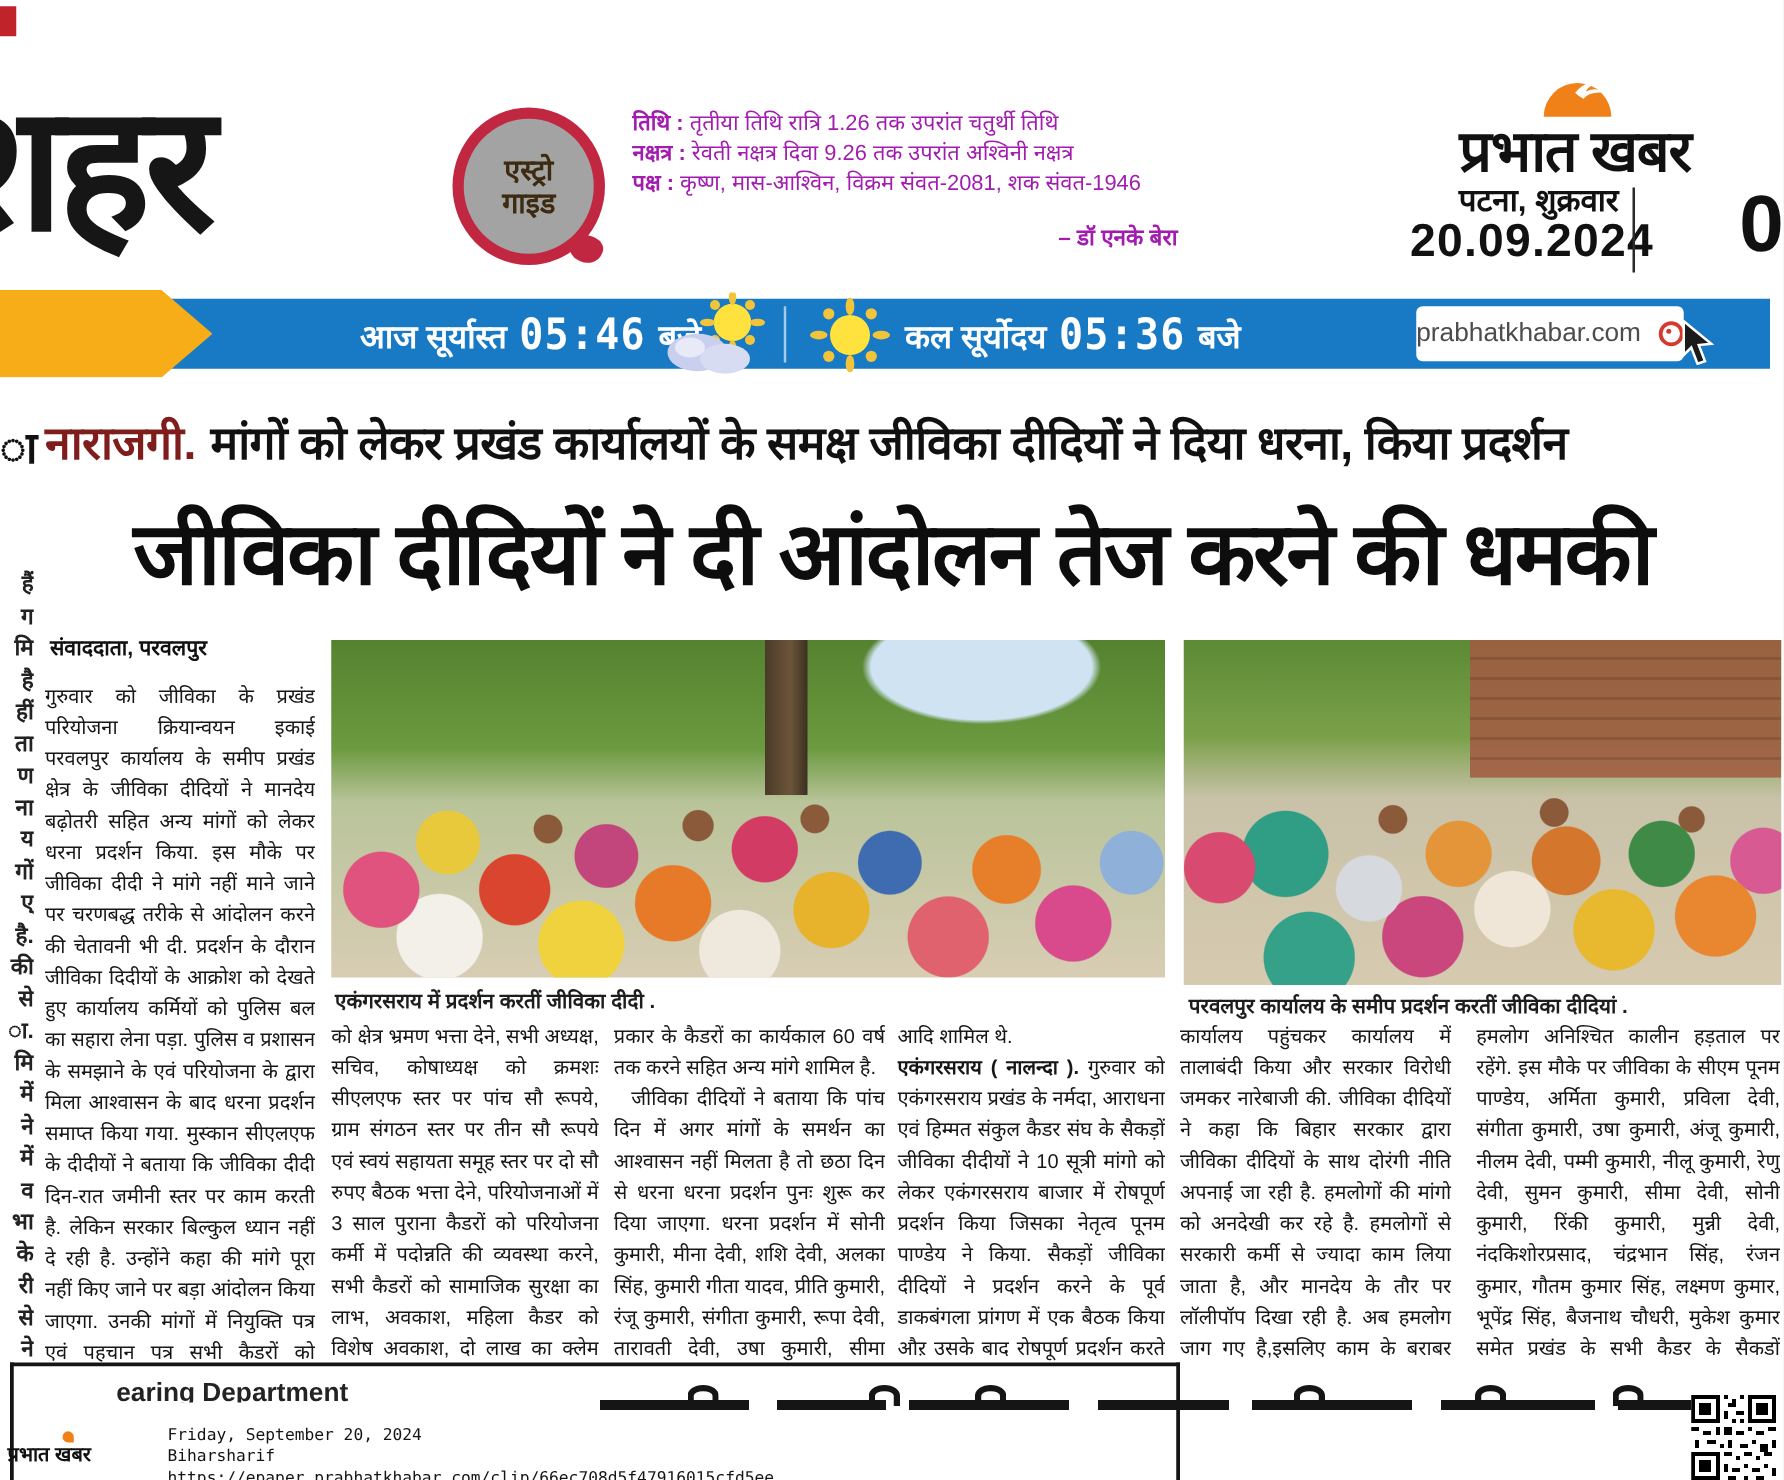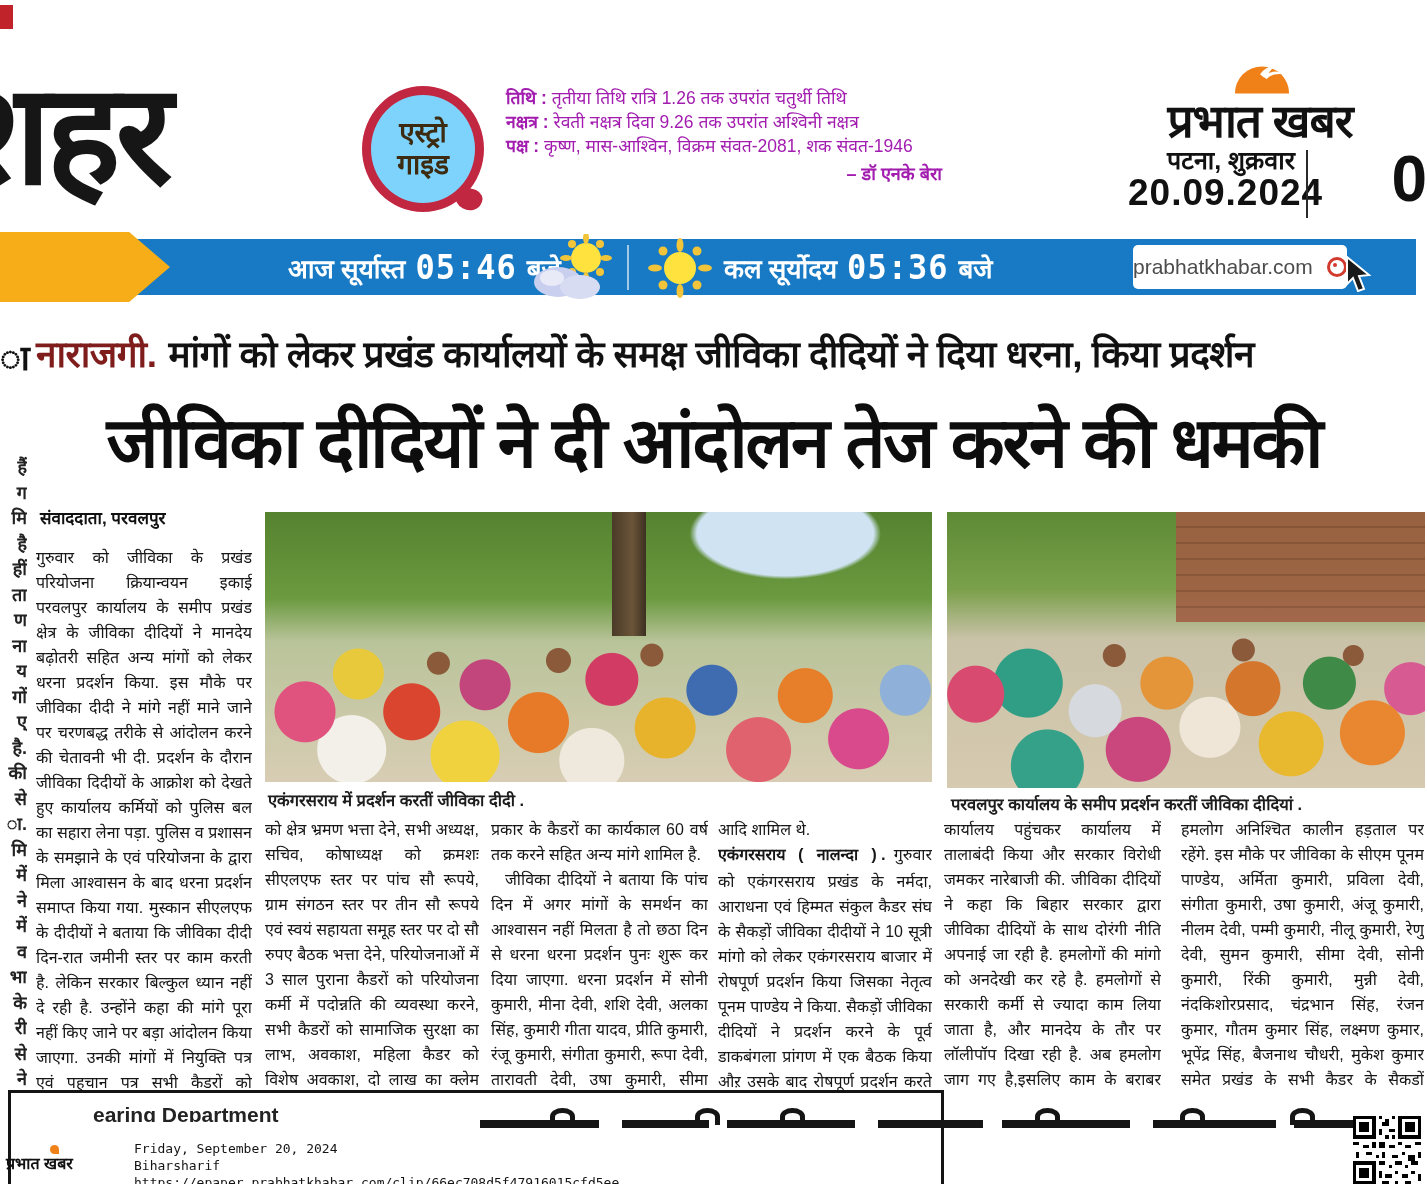--- a/index.html
+++ b/index.html
@@ -5,26 +5,26 @@
   html,body{margin:0;padding:0;background:#e8e8e8;}
   .page{position:relative;width:1427px;height:1184px;background:#fff;overflow:hidden;
         font-family:"Liberation Sans","DejaVu Sans",sans-serif;color:#111;}
   .abs{position:absolute;}
 
   
   .corner-mark{left:0;top:5px;width:13px;height:24px;background:#c0232a;}
   .section-title{left:-44px;top:58px;font-size:140px;font-weight:800;line-height:1.1;letter-spacing:-5px;color:#161616;white-space:nowrap;}
   .astro-badge{left:356px;top:84px;width:128px;height:132px;}
   .astro-ring{position:absolute;left:6px;top:2px;width:104px;height:108px;border:9px solid #c22742;border-radius:50%;
-              background:#7dd3fc;display:flex;flex-direction:column;align-items:center;justify-content:center;
-              font-weight:800;font-size:28px;line-height:1.15;color:#3c2b10;text-align:center;}
+              background:#a3a3a3;display:flex;flex-direction:column;align-items:center;justify-content:center;
+              font-weight:800;font-size:23px;line-height:1.15;color:#3c2b10;text-align:center;}
   .astro-blob{position:absolute;right:2px;bottom:6px;width:26px;height:22px;background:#c22742;border-radius:60% 40% 55% 45%;transform:rotate(25deg);}
   .panchang{left:506px;top:86px;width:436px;font-size:17.5px;line-height:24px;color:#a21caf;}
   .panchang b{font-weight:800;}
-  .panchang-credit{display:block;text-align:right;font-weight:800;font-size:18px;margin-top:4px;}
+  .panchang-credit{display:block;text-align:right;font-weight:800;font-size:18px;margin-top:20px;}
   .mast-sun{left:1233px;top:62px;width:58px;height:32px;}
   .mast-brand{left:1138px;top:88px;width:244px;text-align:center;font-size:46px;font-weight:800;letter-spacing:-1px;white-space:nowrap;}
   .mast-edition{left:1140px;top:142px;width:182px;text-align:center;font-size:25px;font-weight:700;white-space:nowrap;}
   .mast-date{left:1128px;top:172px;width:206px;text-align:left;font-size:37px;font-weight:800;letter-spacing:1px;}
   .mast-divider{left:1306px;top:150px;width:2px;height:68px;background:#2a2a2a;}
   .mast-page{left:1380px;top:142px;width:90px;text-align:center;font-size:64px;font-weight:800;letter-spacing:-2px;}
 
   
   .info-bar{left:8px;top:239px;width:1408px;height:56px;background:#187ac4;}
   .bar-arrow{left:0;top:232px;width:170px;height:70px;background:#f7ad18;
@@ -56,21 +56,21 @@
   
   .byline{left:40px;top:506px;width:214px;text-align:left;font-size:17px;font-weight:800;}
   .body-col{font-size:16px;line-height:25px;text-align:justify;color:#161616;overflow:hidden;}
   .col1{left:36px;top:545px;width:216px;height:545px;}
   .col2{left:265px;top:817px;width:214px;height:276px;}
   .col3{left:491px;top:817px;width:217px;height:276px;}
   .col4{left:718px;top:817px;width:214px;height:276px;}
   .col5{left:944px;top:817px;width:217px;height:276px;}
   .col6{left:1181px;top:817px;width:243px;height:276px;}
   .body-col .indent{text-indent:14px;}
-  .body-col b{font-weight:800;font-family:Liberation Mono, monospace;}
+  .body-col b{font-weight:800;}
 
   
   .photo{overflow:hidden;}
   .photo1{left:265px;top:512px;width:667px;height:270px;
     background:
       radial-gradient(circle at 6% 74%, #e0537f 0 30px, transparent 31px),
       radial-gradient(circle at 13% 88%, #f3f0ea 0 34px, transparent 35px),
       radial-gradient(circle at 14% 60%, #e8c93c 0 25px, transparent 26px),
       radial-gradient(circle at 22% 74%, #d9452e 0 28px, transparent 29px),
       radial-gradient(circle at 30% 90%, #f0d23f 0 34px, transparent 35px),

